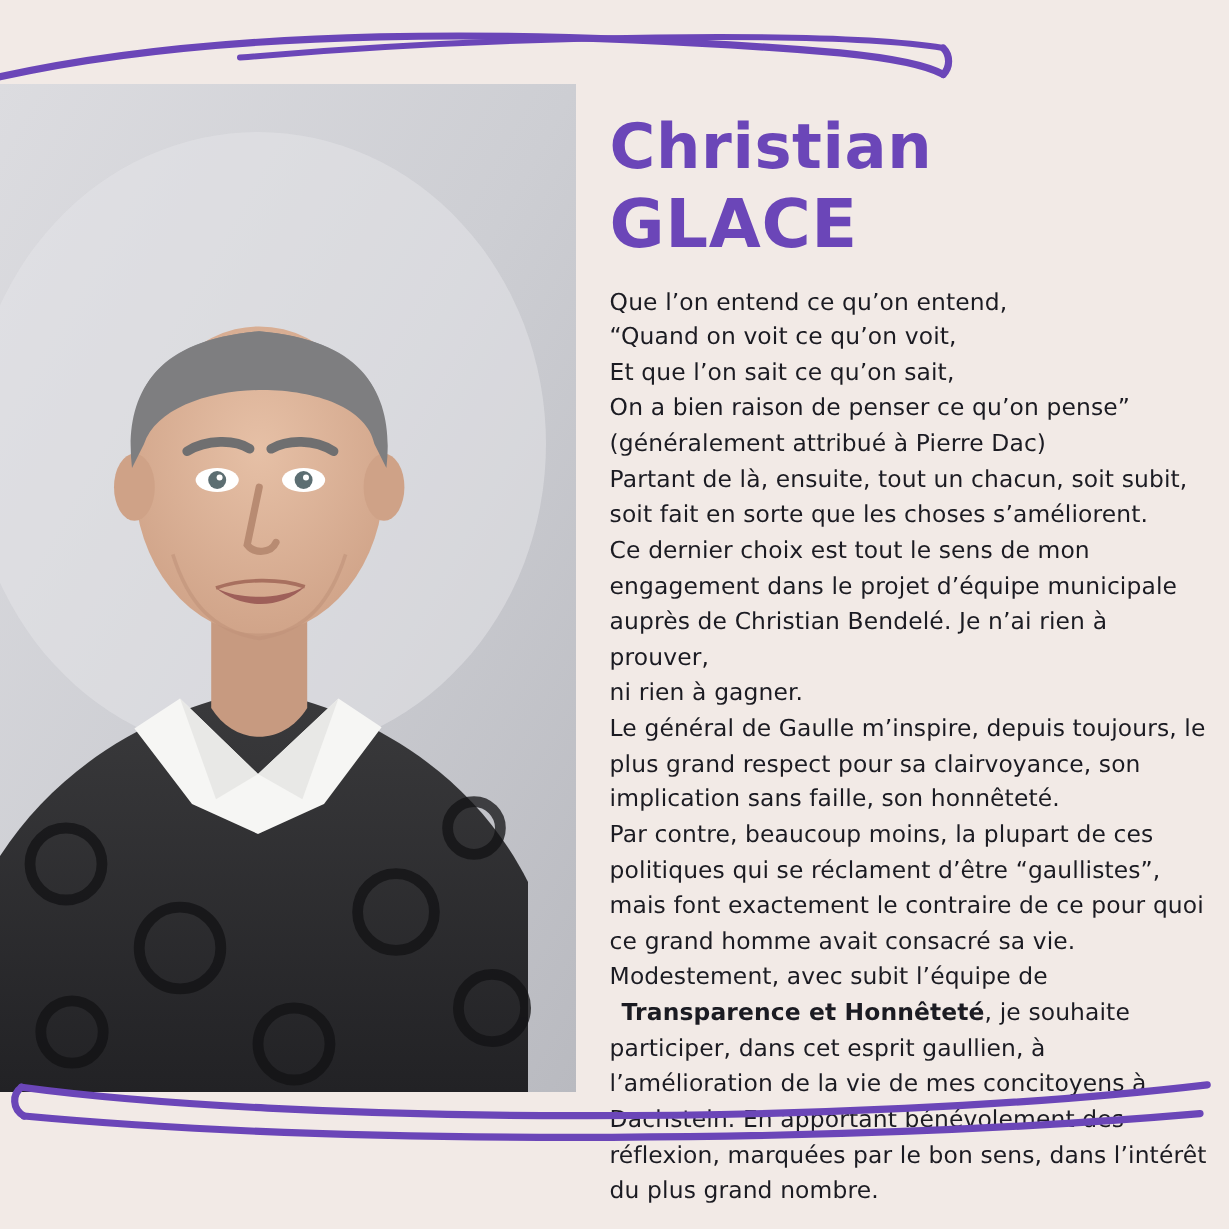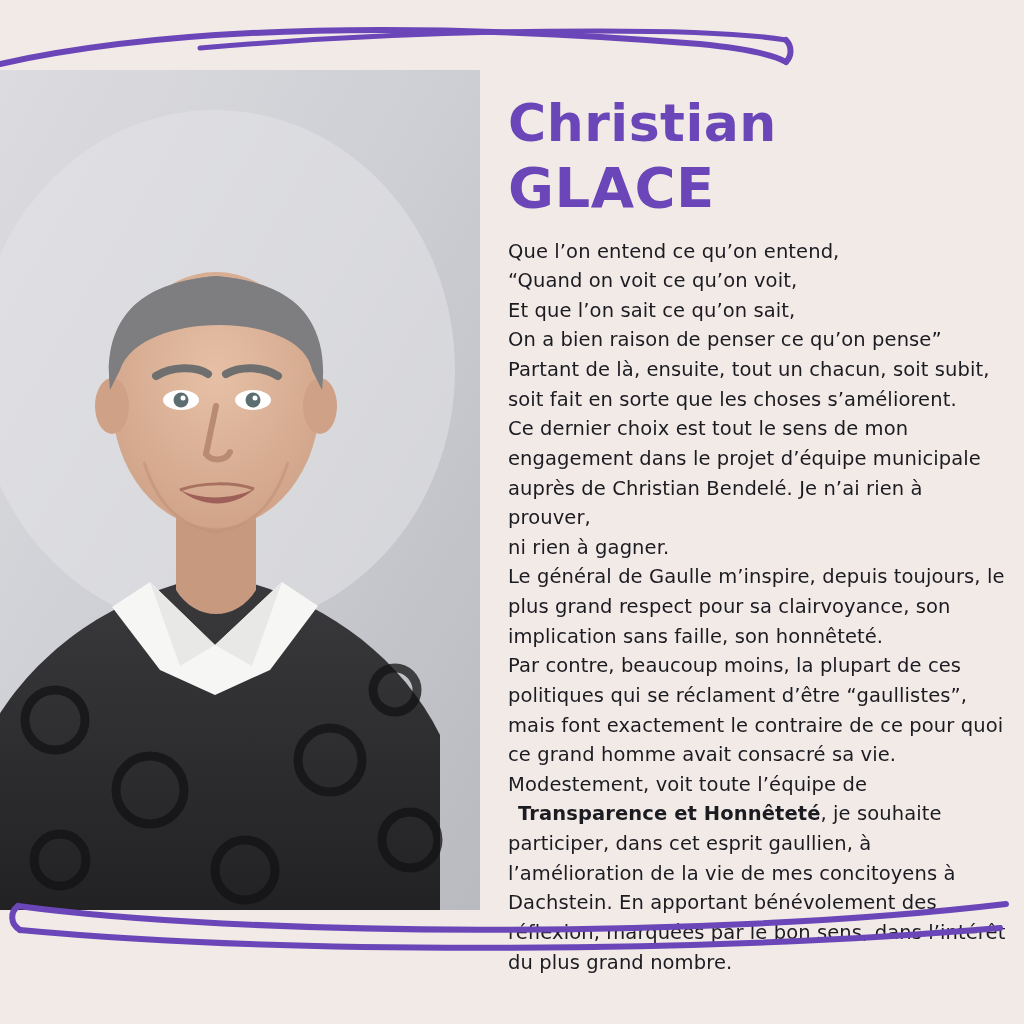--- a/index.html
+++ b/index.html
@@ -197,36 +197,37 @@
       <span class="first">Christian</span>
       <span class="last">GLACE</span>
     </h1>
 
     <div class="body-text">
       <p>
         <span class="line">Que l’on entend ce qu’on entend,</span>
         <span class="line">“Quand on voit ce qu’on voit,</span>
         <span class="line">Et que l’on sait ce qu’on sait,</span>
         <span class="line">On a bien raison de penser ce qu’on pense”</span>
+        <span class="line">(généralement attribué à Pierre Dac)</span>
       </p>
       <p>
         <span class="line">Partant de là, ensuite, tout un chacun, soit subit,</span>
         <span class="line">soit fait en sorte que les choses s’améliorent.</span>
         <span class="line">Ce dernier choix est tout le sens de mon</span>
         <span class="line">engagement dans le projet d’équipe municipale</span>
         <span class="line">auprès de Christian Bendelé. Je n’ai rien à prouver,</span>
         <span class="line">ni rien à gagner.</span>
         <span class="line">Le général de Gaulle m’inspire, depuis toujours, le</span>
         <span class="line">plus grand respect pour sa clairvoyance, son</span>
         <span class="line">implication sans faille, son honnêteté.</span>
         <span class="line">Par contre, beaucoup moins, la plupart de ces</span>
         <span class="line">politiques qui se réclament d’être “gaullistes”,</span>
         <span class="line">mais font exactement le contraire de ce pour quoi</span>
         <span class="line">ce grand homme avait consacré sa vie.</span>
-        <span class="line">Modestement, voit toute l’équipe de</span>
+        <span class="line">Modestement, avec subit l’équipe de</span>
         <span class="line"><span class="strong">Transparence et Honnêteté</span><span>, je souhaite</span></span>
         <span class="line">participer, dans cet esprit gaullien, à</span>
         <span class="line">l’amélioration de la vie de mes concitoyens à</span>
         <span class="line">Dachstein. En apportant bénévolement des</span>
         <span class="line">réflexion, marquées par le bon sens, dans l’intérêt</span>
         <span class="line">du plus grand nombre.</span>
       </p>
     </div>
   </div>
 

